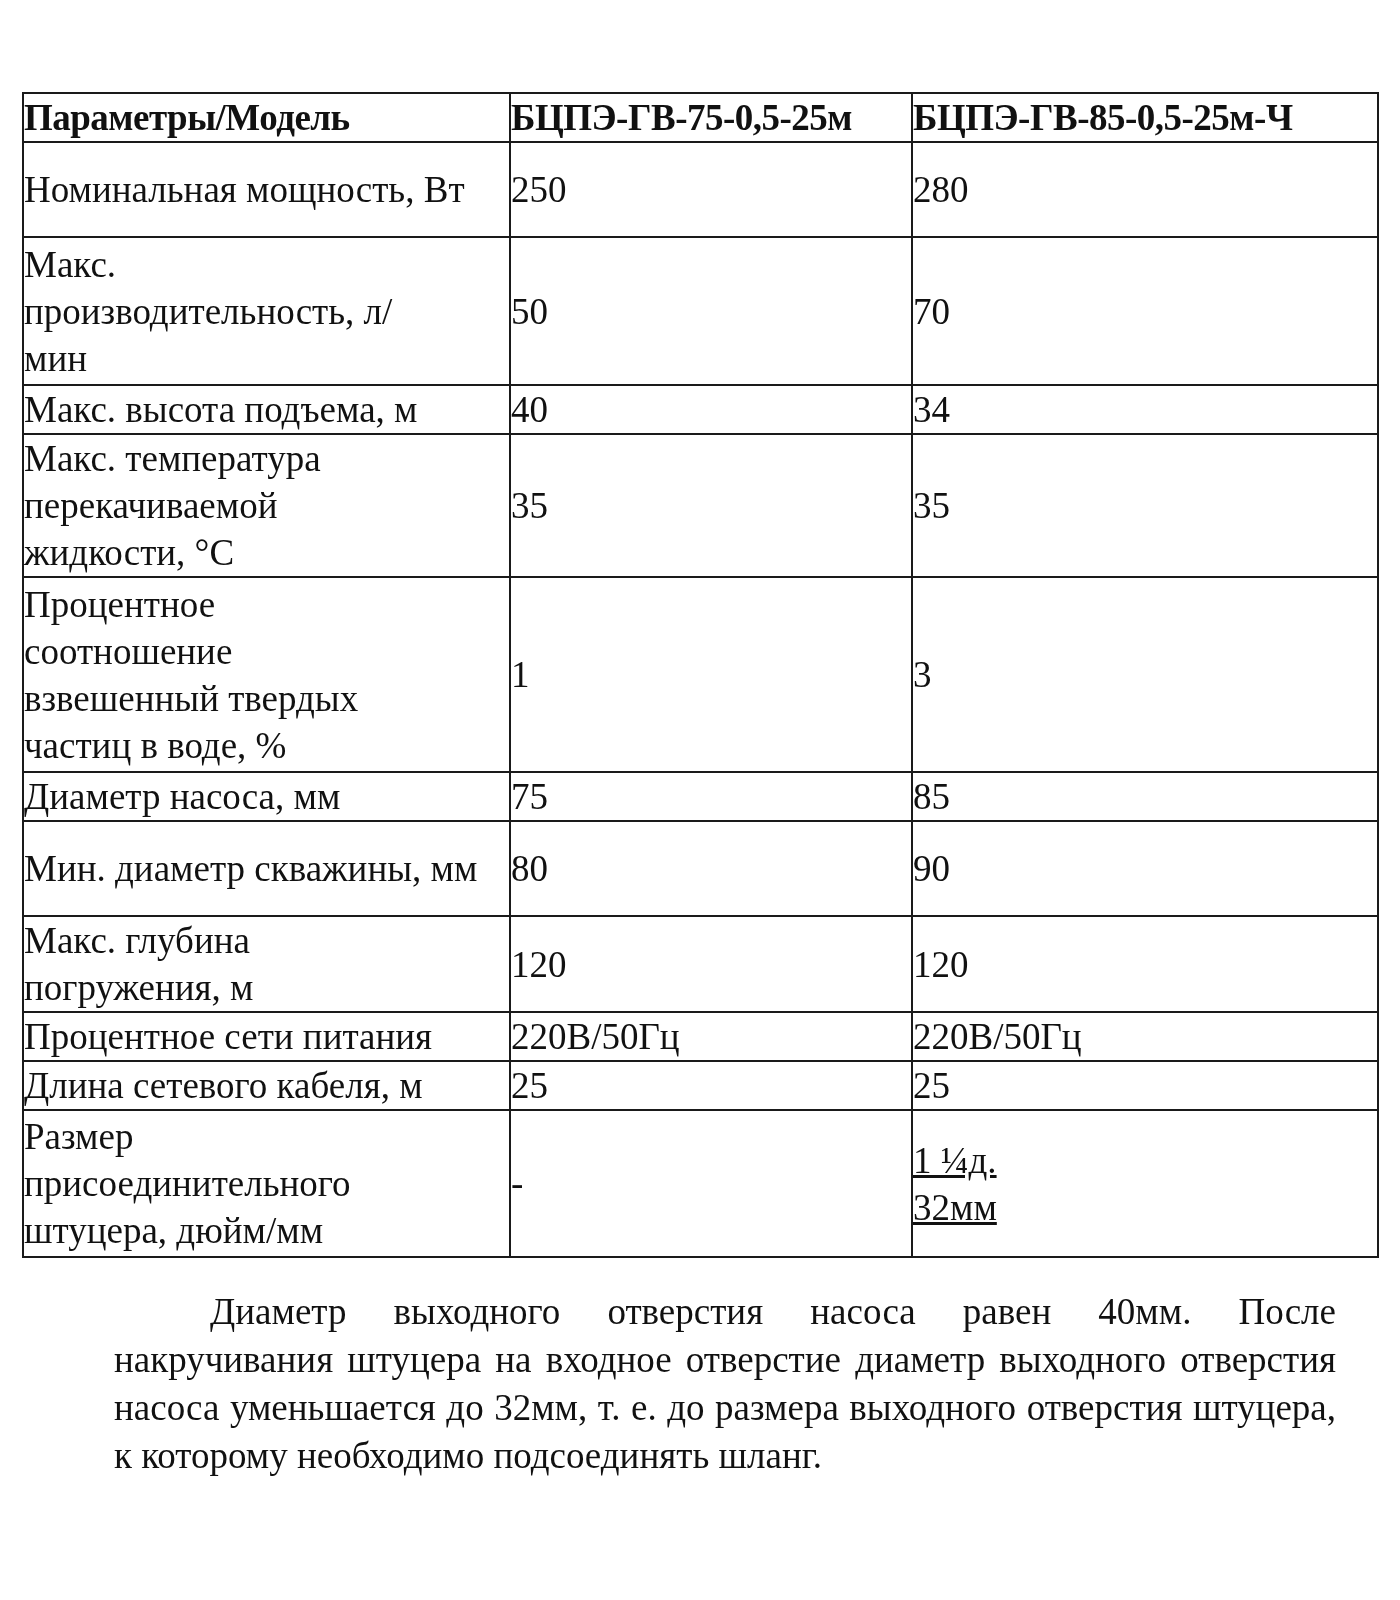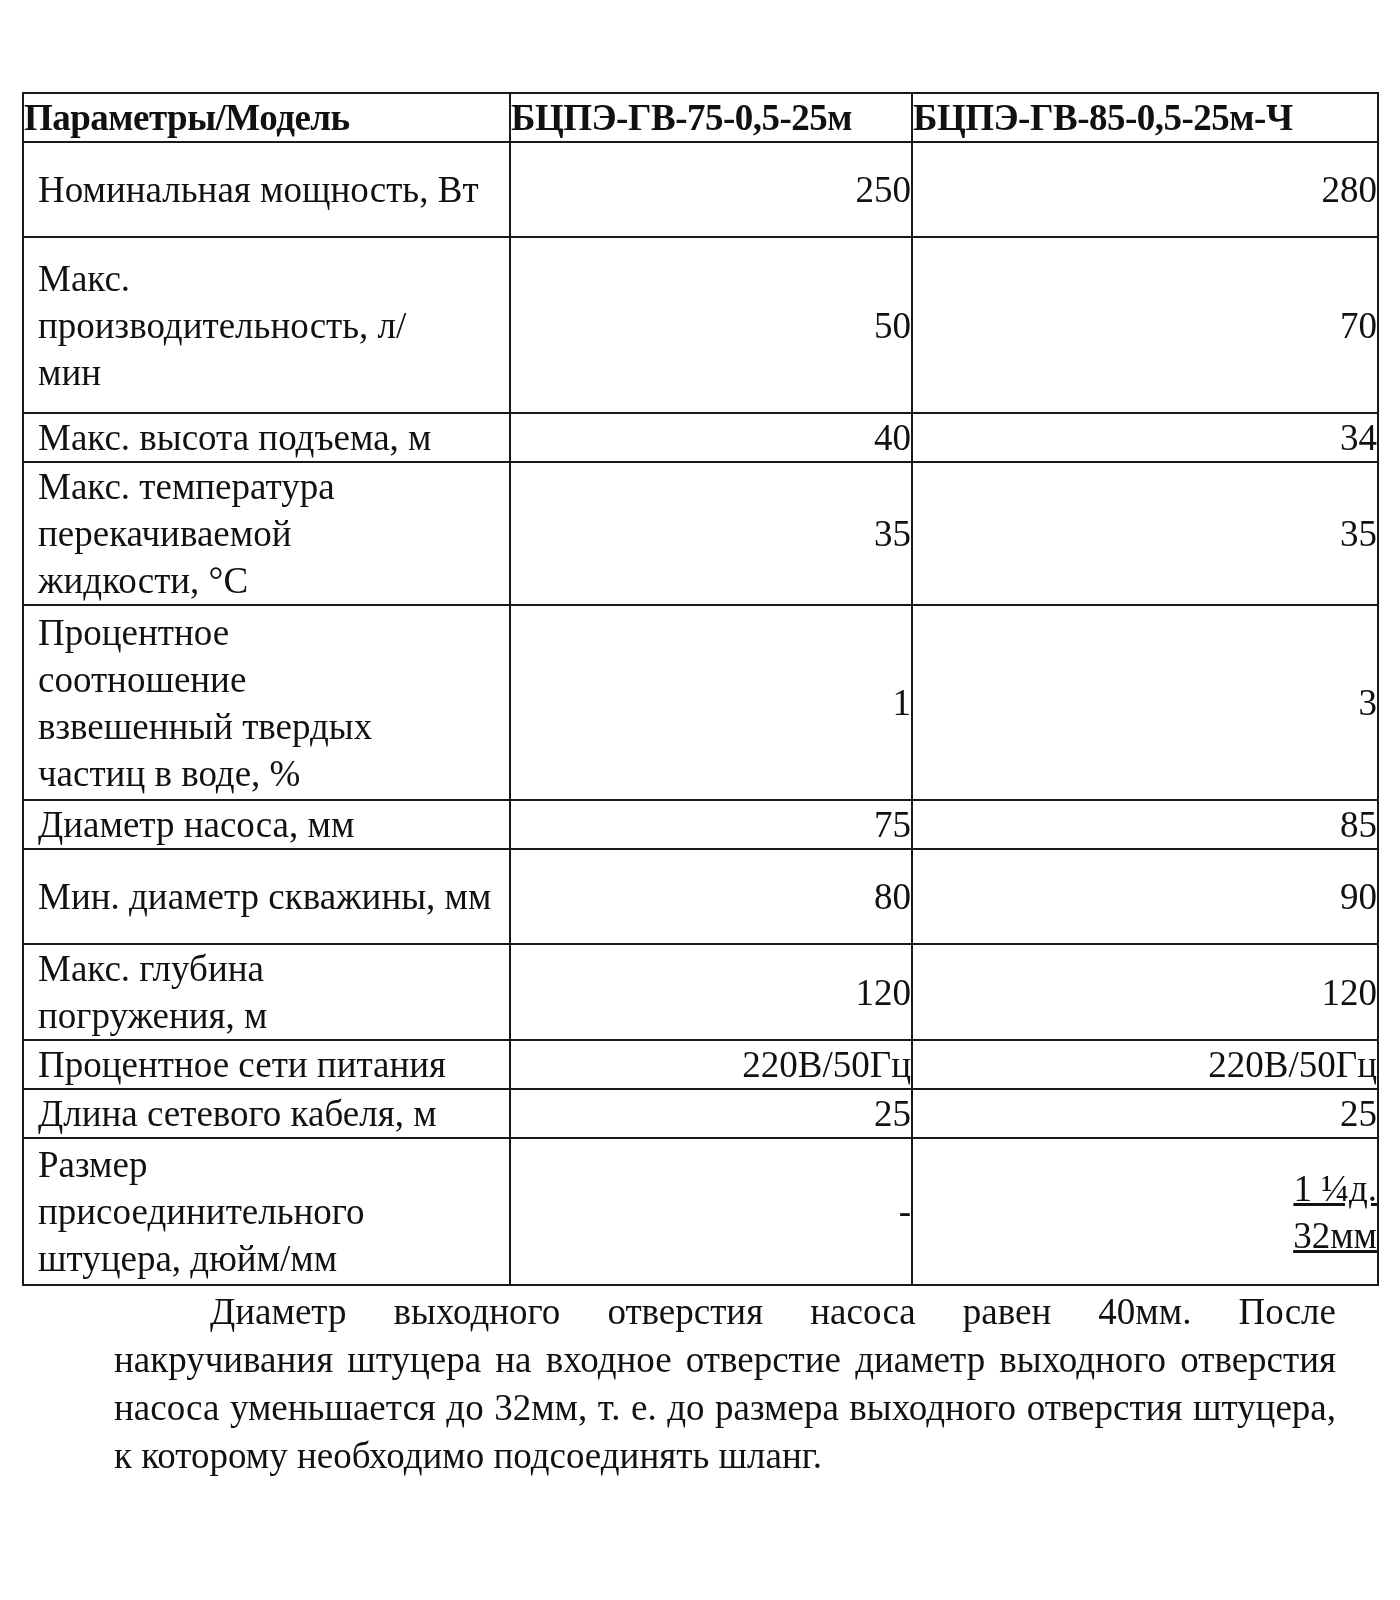--- a/index.html
+++ b/index.html
@@ -35,25 +35,24 @@
   }
   .spec-table th {
     font-weight: bold;
     text-align: left;
     height: 47px;
     white-space: nowrap;
     letter-spacing: -0.5px;
   }
   .spec-table td.param {
     text-align: left;
-    padding-left: 14px;
     padding-right: 6px;
   }
   .spec-table td.val {
-    text-align: right;
+    text-align: left;
   }
   .spec-table td.val span { display: block; text-decoration: underline; }
   .note {
     position: absolute;
     left: 114px;
     top: 1288px;
     width: 1222px;
     font-size: 37px;
     line-height: 48px;
     text-align: justify;
@@ -76,21 +75,21 @@
       <th>БЦПЭ-ГВ-75-0,5-25м</th>
       <th>БЦПЭ-ГВ-85-0,5-25м-Ч</th>
     </tr>
   </thead>
   <tbody>
     <tr style="height:95px">
       <td class="param">Номинальная мощность, Вт</td>
       <td class="val">250</td>
       <td class="val">280</td>
     </tr>
-    <tr style="height:176px">
+    <tr style="height:148px">
       <td class="param">
           <span style="display:block;width:370px">Макс. производительность, л/мин</span>
         </td>
       <td class="val">50</td>
       <td class="val">70</td>
     </tr>
     <tr style="height:42px">
       <td class="param">Макс. высота подъема, м</td>
       <td class="val">40</td>
       <td class="val">34</td>

